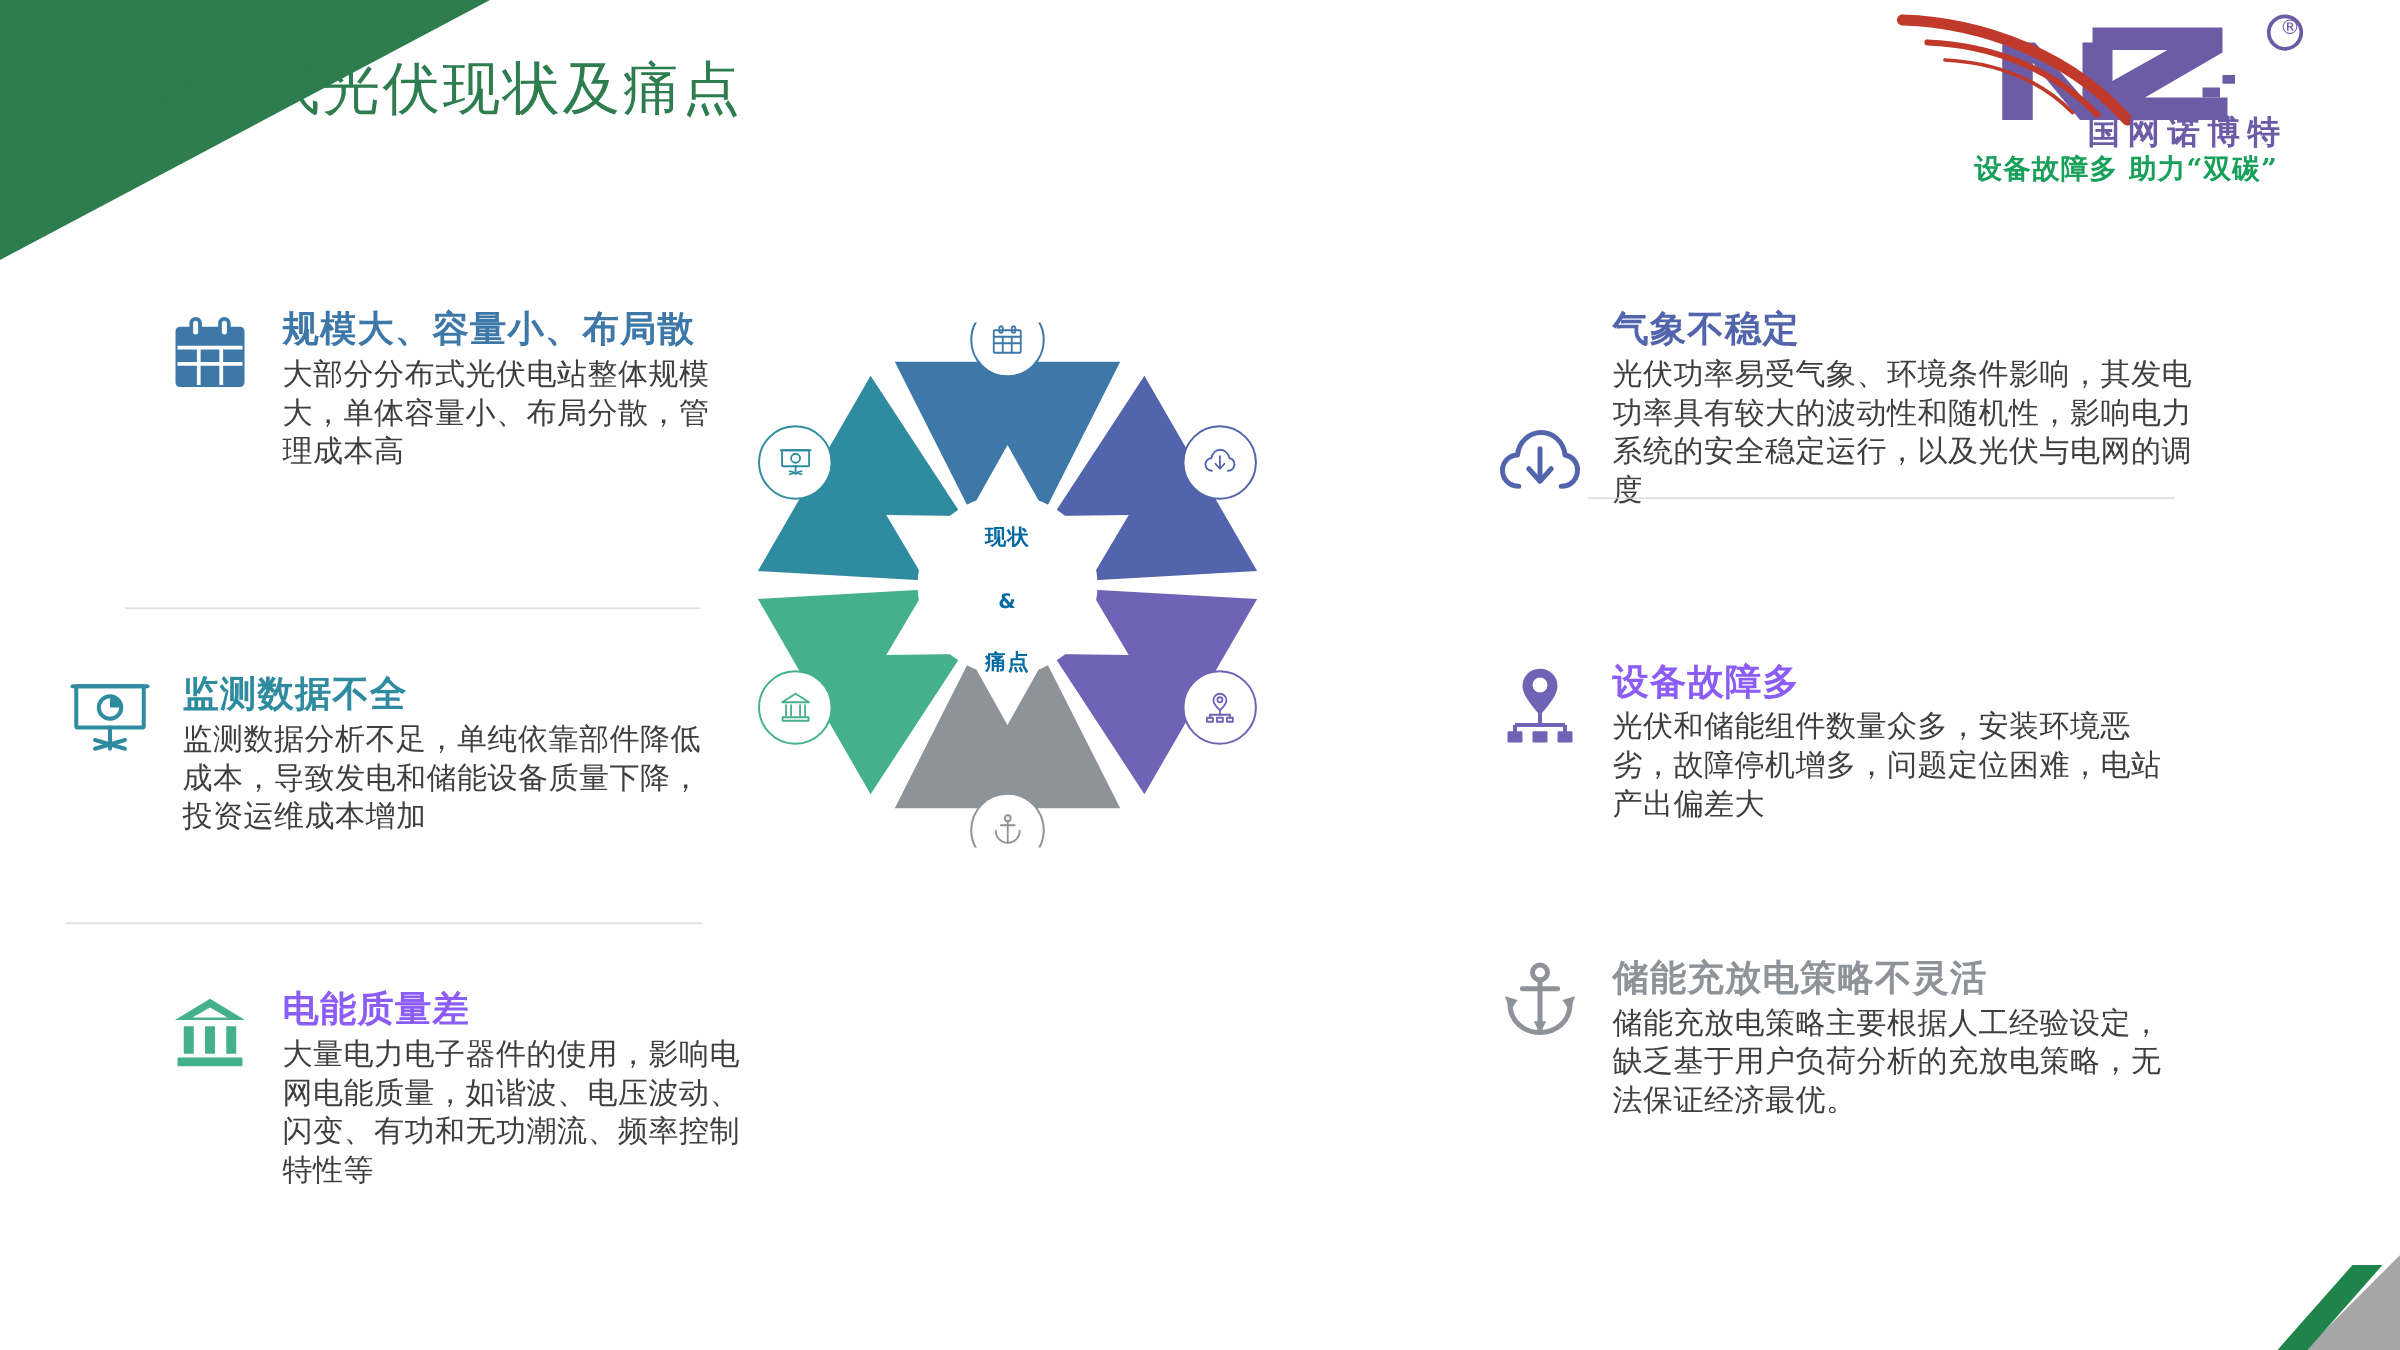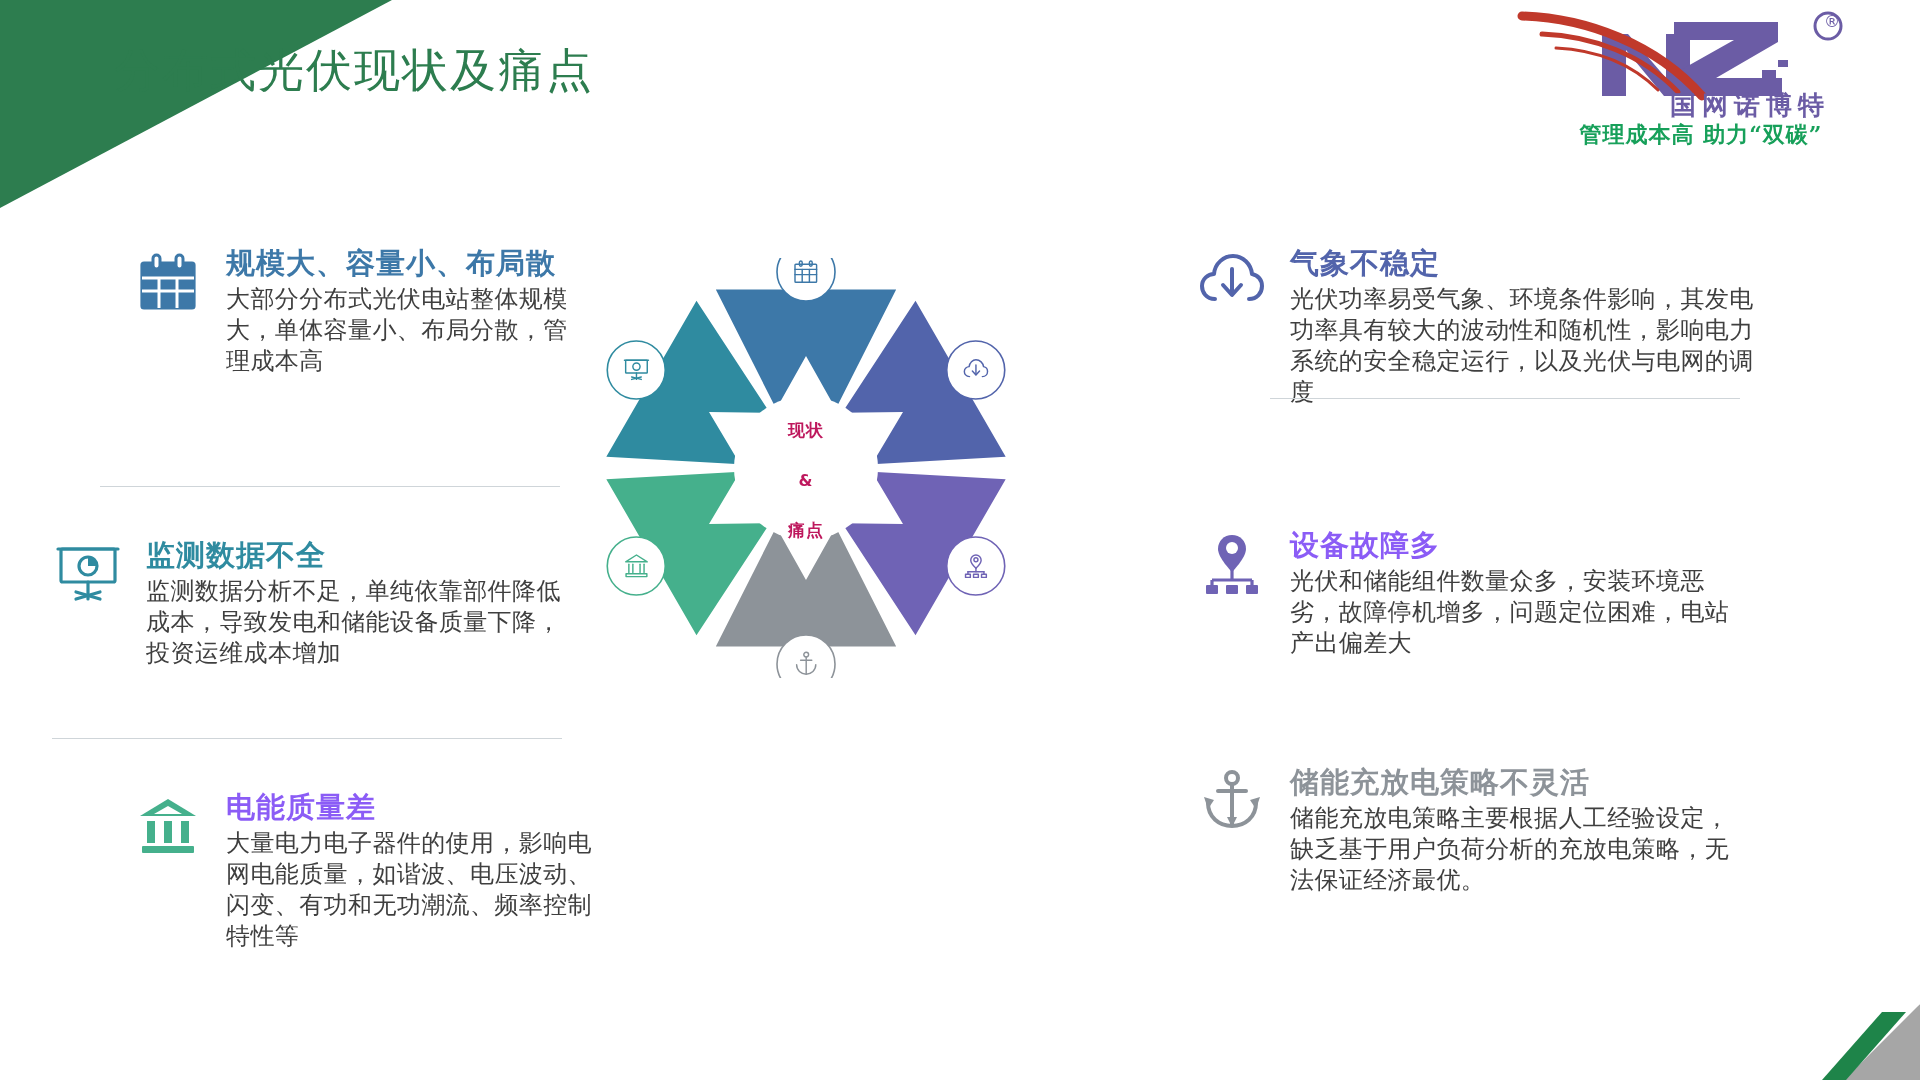--- a/index.html
+++ b/index.html
@@ -68,35 +68,35 @@
   .divider { position: absolute; height: 1px; background: #cfd5d9; }
 
   
   #blk-l1 { left: 132px; top: 246px; width: 440px; }
   #blk-l2 { left: 52px;  top: 538px; width: 530px; }
   #blk-l3 { left: 132px; top: 790px; width: 480px; }
   #div-l1 { left: 100px; top: 486px; width: 460px; }
   #div-l2 { left: 52px;  top: 738px; width: 510px; }
 
   
-  #blk-r1 { left: 1196px; top: 246px; width: 560px; }
+  #blk-r1 { left: 1196px; top: 246px; width: 560px; align-items: flex-end; }
   #blk-r2 { left: 1196px; top: 528px; width: 540px; }
   #blk-r3 { left: 1196px; top: 618px; width: 540px; }
   #div-r1 { left: 1270px; top: 398px; width: 470px; }
 
   
   #hexwrap { position: absolute; left: 596px; top: 258px; width: 420px; height: 420px; }
   #hexsvg  { display:block; width: 420px; height: 420px; }
   .center-label {
     position: absolute; left: 0; top: 0; width: 420px; height: 420px;
     display: flex; flex-direction: column; align-items: center; justify-content: center;
     pointer-events: none;
   }
   .center-label span {
-    font-size: 17px; font-weight: bold; color: #be185d; line-height: 25px;
+    font-size: 17px; font-weight: bold; color: #0369a1; line-height: 25px;
     letter-spacing: 1px;
     margin-top: 25px;
   }
   .center-label span.amp { font-size: 16px; }
 </style>
 </head>
 <body>
 
 <div id="stage">
 
@@ -124,21 +124,21 @@
 
         <path d="M16 12 C80 14 150 40 196 92" stroke="#c0392b" stroke-width="9" fill="none" stroke-linecap="round"></path>
         <path d="M36 30 C86 32 136 50 172 88" stroke="#c0392b" stroke-width="5" fill="none" stroke-linecap="round"></path>
         <path d="M50 44 C90 46 124 58 152 86" stroke="#c0392b" stroke-width="3" fill="none" stroke-linecap="round"></path>
 
         <circle cx="322" cy="22" r="13" stroke="#6b5ca5" stroke-width="3" fill="none"></circle>
       </svg>
       <div class="logo-reg" style="right:56px; top:8px; font-size:16px;">®</div>
       <div class="logo-cn">国网诺博特</div>
     </div>
-    <div class="logo-tagline">管理成本高  助力“双碳”</div>
+    <div class="logo-tagline">设备故障多  助力“双碳”</div>
   </div>
 
   <div class="block blk-left" id="blk-l1">
     <div class="icon-wrap">
       <svg width="64" height="64" viewBox="0 0 64 64">
         <g fill="none" stroke="#3d78a8" stroke-width="3.2">
           <rect x="6" y="13" width="52" height="45" rx="2" fill="#3d78a8" stroke="none"></rect>
           <rect x="6" y="13" width="52" height="45" rx="2"></rect>
           <line x1="6" y1="28" x2="58" y2="28" stroke="#ffffff" stroke-width="3"></line>
           <line x1="6" y1="41" x2="58" y2="41" stroke="#ffffff" stroke-width="3"></line>

